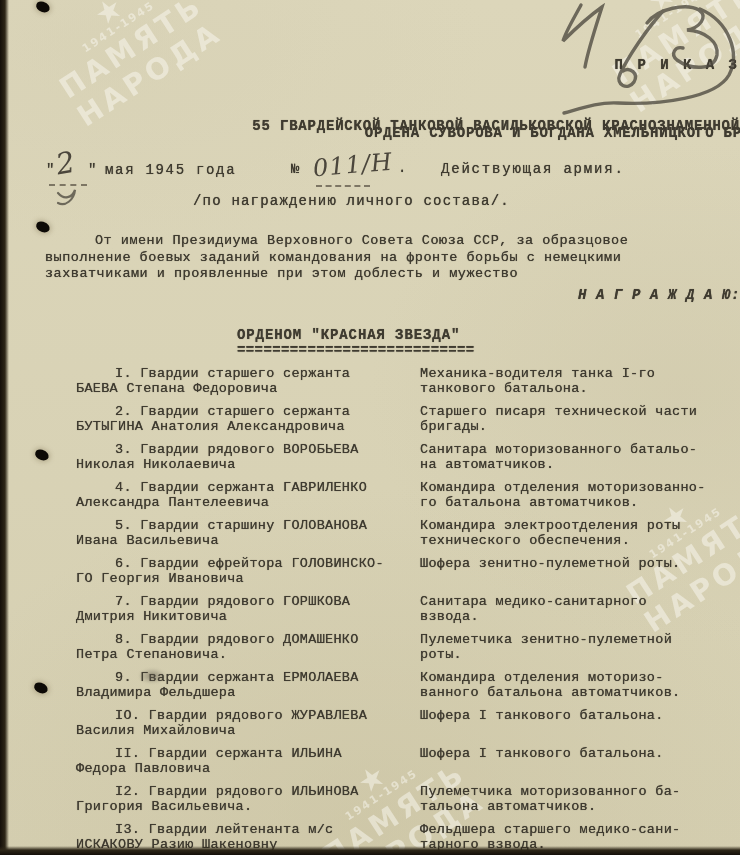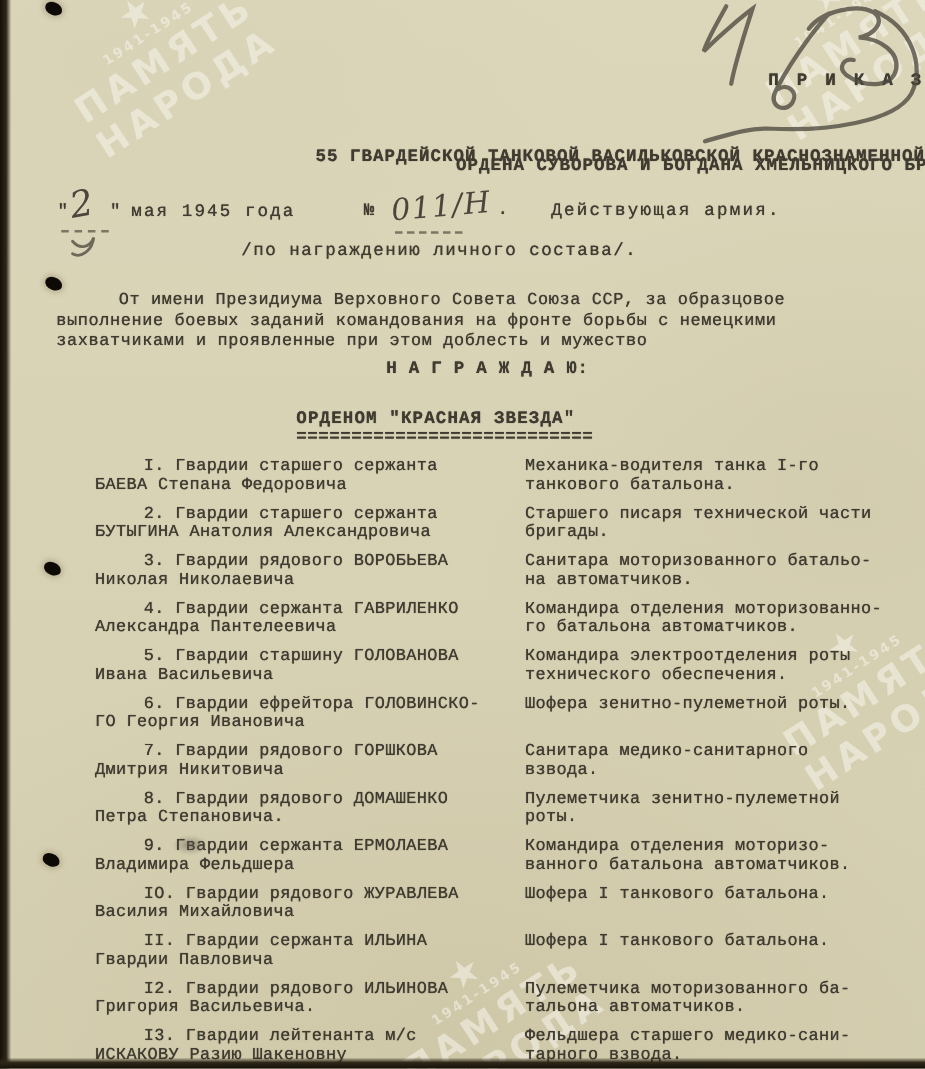--- a/index.html
+++ b/index.html
@@ -37,21 +37,21 @@
   .b{font-weight:700;}
   .center{left:0;width:740px;text-align:right;white-space:pre;}
   .title{top:57px;font-size:14px;letter-spacing:3px;}
   .hdr1{top:118px;font-size:14px;letter-spacing:.8px;}
   .hdr2{top:125px;font-size:14px;letter-spacing:.8px;padding-left:48px;}
   .dpart{font-size:14px;}
   .subject{top:193px;left:193px;font-size:14px;letter-spacing:1.2px;}
   .preamble{position:absolute;top:233px;left:45px;width:650px;font-size:13.5px;
     line-height:16.5px;letter-spacing:.5px;text-shadow:0 0 .7px currentColor;}
   .preamble .ind{text-indent:50px;font-family:Liberation Mono, monospace;}
-  .award-verb{top:287px;left:40px;width:700px;text-align:center;font-size:14px;letter-spacing:.6px;}
+  .award-verb{top:287px;left:40px;width:700px;text-align:right;font-size:14px;letter-spacing:.6px;font-style:italic;}
   .award-title{top:327px;left:237px;font-size:14px;letter-spacing:.9px;}
   .award-underline{top:342px;left:237px;font-size:14px;letter-spacing:.4px;}
   
   .hw{position:absolute;font-family:"DejaVu Serif",serif;font-style:italic;color:#4b463c;}
   .hw-day{top:146px;left:56px;font-size:29px;transform:rotate(-10deg);}
   .hw-num{top:151px;left:313px;font-size:24px;transform:rotate(-5deg);letter-spacing:1px;}
   .dash{position:absolute;border-bottom:2px dashed rgba(75,68,56,.65);}
   .dash-day{top:184px;left:49px;width:38px;}
   .dash-num{top:185px;left:316px;width:54px;}
   
@@ -231,21 +231,21 @@
       </div>
       <div class="cr">
         <div>Шофера I танкового батальона.</div>
         <div></div>
       </div>
     </div>
 
     <div class="entry">
       <div class="cl">
         <div class="l1">II. Гвардии сержанта ИЛЬИНА</div>
-        <div class="l2">Гвардии Павловича</div>
+        <div class="l2">Федора Павловича</div>
       </div>
       <div class="cr">
         <div>Шофера I танкового батальона.</div>
         <div></div>
       </div>
     </div>
 
     <div class="entry">
       <div class="cl">
         <div class="l1">I2. Гвардии рядового ИЛЬИНОВА</div>

